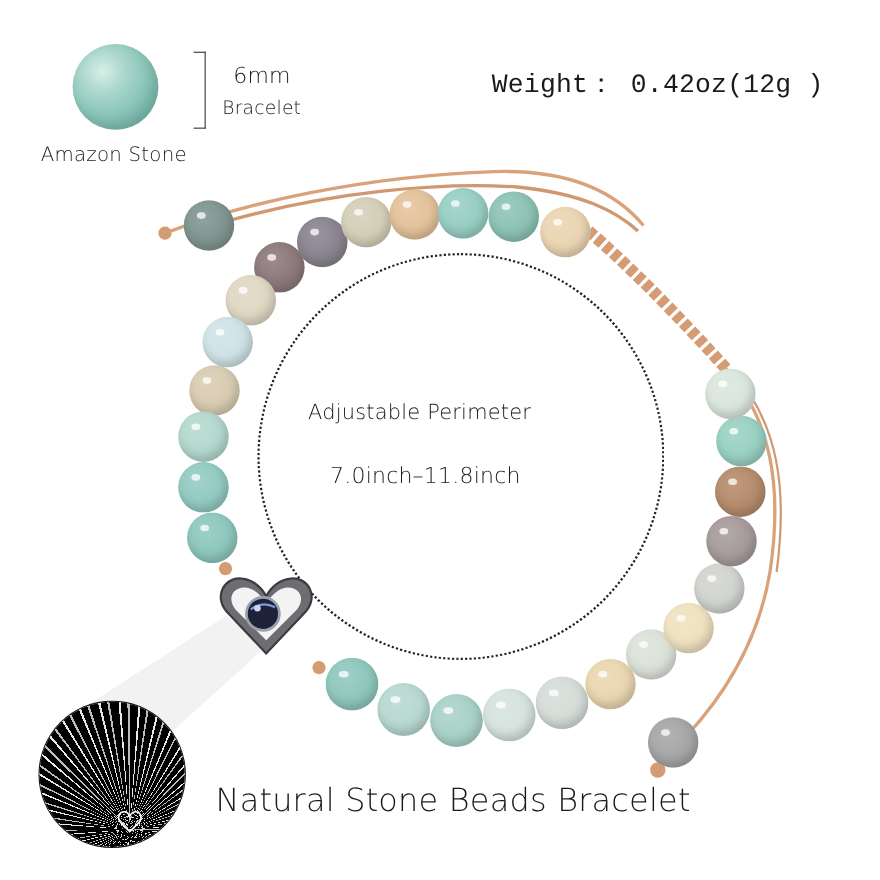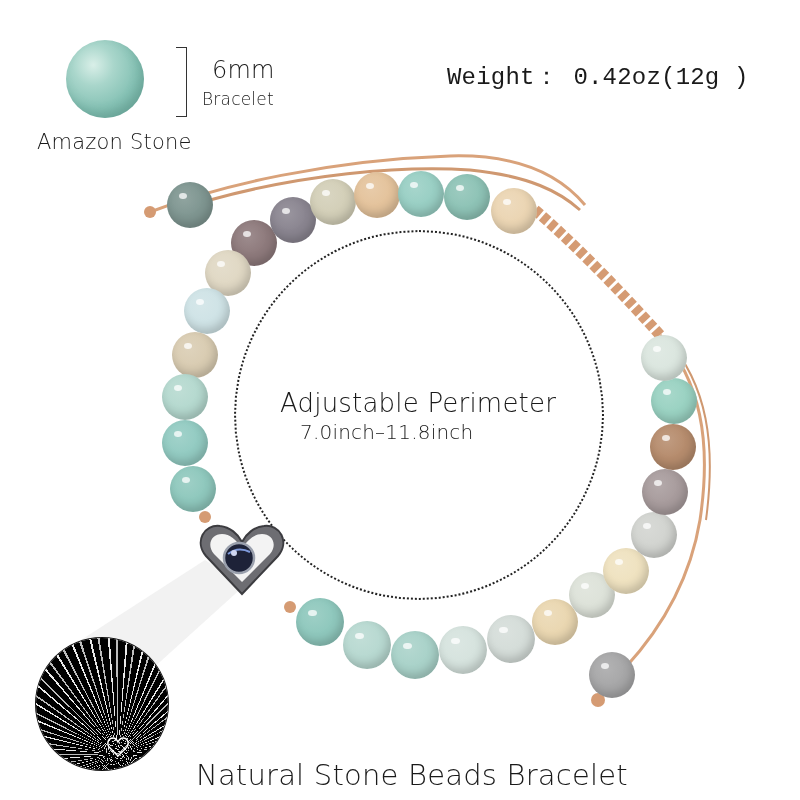--- a/index.html
+++ b/index.html
@@ -3,28 +3,28 @@
 <meta charset="utf-8">
 <style>
   html, body { margin: 0; padding: 0; background: #ffffff; }
   body { width: 800px; height: 800px; position: relative; overflow: hidden; font-family: "DejaVu Sans", sans-serif; color: #1a1a1a; }
   .abs { position: absolute; }
   .txt { white-space: nowrap; font-weight: 300; letter-spacing: 0.2px; }
   .sample-bead { left: 66px; top: 40px; width: 78px; height: 78px; border-radius: 50%;
     background: radial-gradient(circle at 35% 32%, #d9efe8 0%, #a9d6cb 28%, #86c2b5 60%, #6aa99c 100%);
     box-shadow: inset -4px -6px 10px rgba(60,110,100,0.25); }
   .bracket { left: 176px; top: 47px; width: 10px; height: 68px; border: 1.5px solid #333; border-left: none; }
-  .label-6mm { left: 212px; top: 56px; font-size: 24px; }
+  .label-6mm { left: 212px; top: 56px; font-size: 20px; }
   .label-diam { left: 202px; top: 89px; font-size: 17px; }
-  .label-amazon { left: 37px; top: 130px; font-size: 21px; }
+  .label-amazon { left: 37px; top: 130px; font-size: 18px; }
   .label-weight { left: 447px; top: 60px; font-size: 24px; font-family: Liberation Mono, monospace; }
   .perimeter-circle { left: 234px; top: 230px; width: 370px; height: 370px; border-radius: 50%; border: 2px dotted #222; box-sizing: border-box; }
-  .label-perim1 { left: 280px; top: 388px; font-size: 26px; }
+  .label-perim1 { left: 280px; top: 364px; font-size: 19px; }
   .label-perim2 { left: 300px; top: 420px; font-size: 20px; }
-  .label-title { left: 196px; top: 758px; font-size: 29px; }
+  .label-title { left: 196px; top: 710px; font-size: 29px; }
   .projection { left: 36px; top: 638px; width: 132px; height: 132px; border-radius: 50%; background:
       repeating-conic-gradient(from 0deg at 62% 88%, #000 0deg 4deg, #e8e8e8 4deg 5deg, #000 5deg 8deg, #bdbdbd 8deg 9deg);
     box-shadow: 0 0 0 1px #111; }
   .beam { left: 30px; top: 560px; width: 220px; height: 120px; }
   .bead { position: absolute; border-radius: 50%; box-shadow: inset -3px -5px 8px rgba(0,0,0,0.18); }
   .bead::after { content: ""; position: absolute; left: 26%; top: 24%; width: 18%; height: 14%; border-radius: 50%; background: rgba(255,255,255,0.75); }
 </style>
 </head>
 <body>
 

